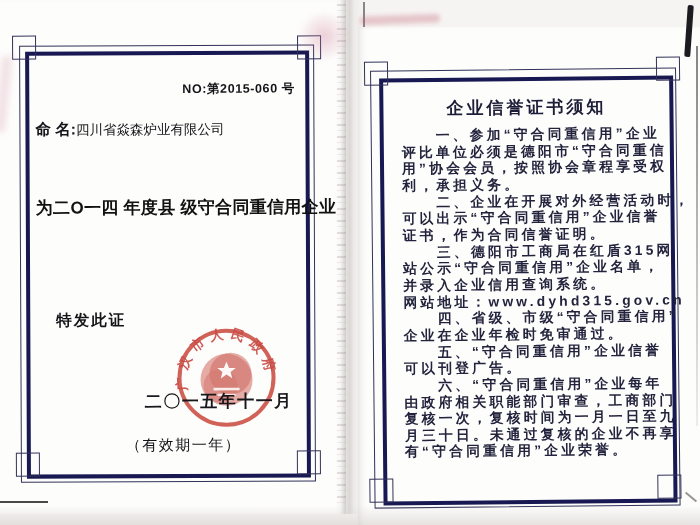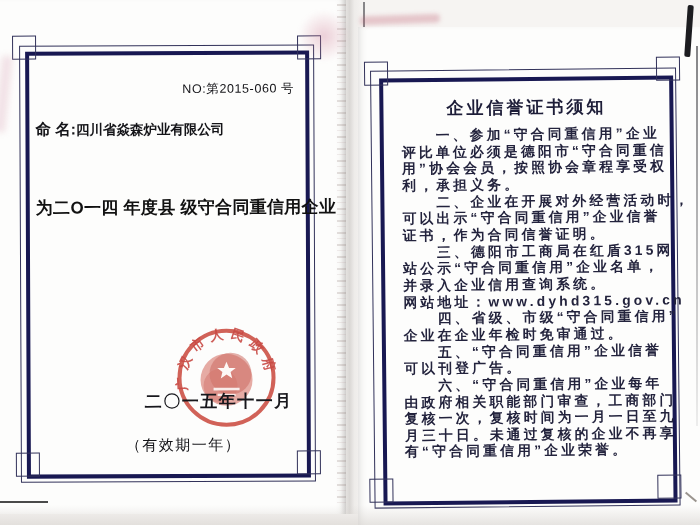--- a/index.html
+++ b/index.html
@@ -11,24 +11,24 @@
   .rp-inner,.lp-inner{position:absolute;inset:0;}
   .rp-inner{transform:rotate(-0.6deg);transform-origin:50% 45%;}
   .lp-inner{transform:rotate(-0.25deg);transform-origin:50% 50%;}
 
   
   .frame-thin{position:absolute;border:1.5px solid #32325a;}
   .frame-thick{position:absolute;border:4px solid #181852;}
   .c-sq{position:absolute;width:22px;height:22px;border:1.5px solid #32325a;}
 
   
-  .lp-serial{position:absolute;left:183px;top:81px;font-size:12.5px;font-weight:normal;color:#141418;letter-spacing:.6px;white-space:nowrap;}
+  .lp-serial{position:absolute;left:183px;top:81px;font-size:12.5px;font-weight:bold;color:#141418;letter-spacing:.6px;white-space:nowrap;}
   .lp-name{position:absolute;left:36px;top:119px;color:#141418;white-space:nowrap;}
   .lp-name .lbl{font-size:15.5px;font-weight:bold;}
-  .lp-name .val{font-size:13.5px;font-weight:bold;}
+  .lp-name .val{font-size:13.5px;font-weight:normal;}
   .lp-award{position:absolute;left:36px;top:196px;font-size:17px;font-weight:bold;color:#111;letter-spacing:.3px;white-space:nowrap;}
   .lp-issue{position:absolute;left:56px;top:310px;font-size:15.5px;font-weight:bold;color:#141418;letter-spacing:2px;white-space:nowrap;}
   .lp-date{position:absolute;left:144px;top:390px;font-size:17px;font-weight:bold;color:#17171c;letter-spacing:1.5px;white-space:nowrap;z-index:6;}
   .lp-validity{position:absolute;left:125px;top:436px;font-size:15px;font-weight:normal;color:#141418;letter-spacing:1.5px;white-space:nowrap;}
   .seal{position:absolute;left:166px;top:318px;z-index:5;opacity:.88;mix-blend-mode:multiply;}
 
   
   .rp-title{position:absolute;left:40px;top:69px;width:260px;text-align:center;font-size:17px;font-weight:bold;color:#1d1d38;letter-spacing:3px;white-space:nowrap;}
   .rp-body{position:absolute;left:45px;top:100px;width:280px;color:#23233d;}
   .nline{font-size:13.8px;font-weight:bold;line-height:16.65px;letter-spacing:3.2px;white-space:nowrap;}
@@ -66,20 +66,21 @@
       <div class="c-sq" style="left:13px;top:35px;"></div>
       <div class="c-sq" style="left:298px;top:36px;"></div>
       <div class="c-sq" style="left:15px;top:452px;"></div>
       <div class="c-sq" style="left:296px;top:451px;"></div>
 
       <div class="lp-serial">NO:第2015-060 号</div>
       <div class="lp-name">
         <span class="lbl">命 名:</span><span class="val">四川省焱森炉业有限公司</span>
       </div>
       <div class="lp-award">为二O一四 年度县 级守合同重信用企业</div>
+      <div class="lp-issue">特发此证</div>
       <div class="lp-date">二〇一五年十一月</div>
       <div class="lp-validity">（有效期一年）</div>
 
       <svg class="seal" width="120" height="120" viewBox="-60 -60 120 120">
         <defs>
           <path id="sealArc" d="M -37 16 A 40 40 0 1 1 37 16" fill="none"></path>
         </defs>
         <circle cx="0" cy="0" r="47" fill="none" stroke="#c5382b" stroke-width="4" opacity=".9"></circle>
         <text font-size="13.5" font-weight="bold" fill="#c0302a" letter-spacing="6" opacity=".9">
           <textPath href="#sealArc" startOffset="4">广汉市人民政府</textPath>

